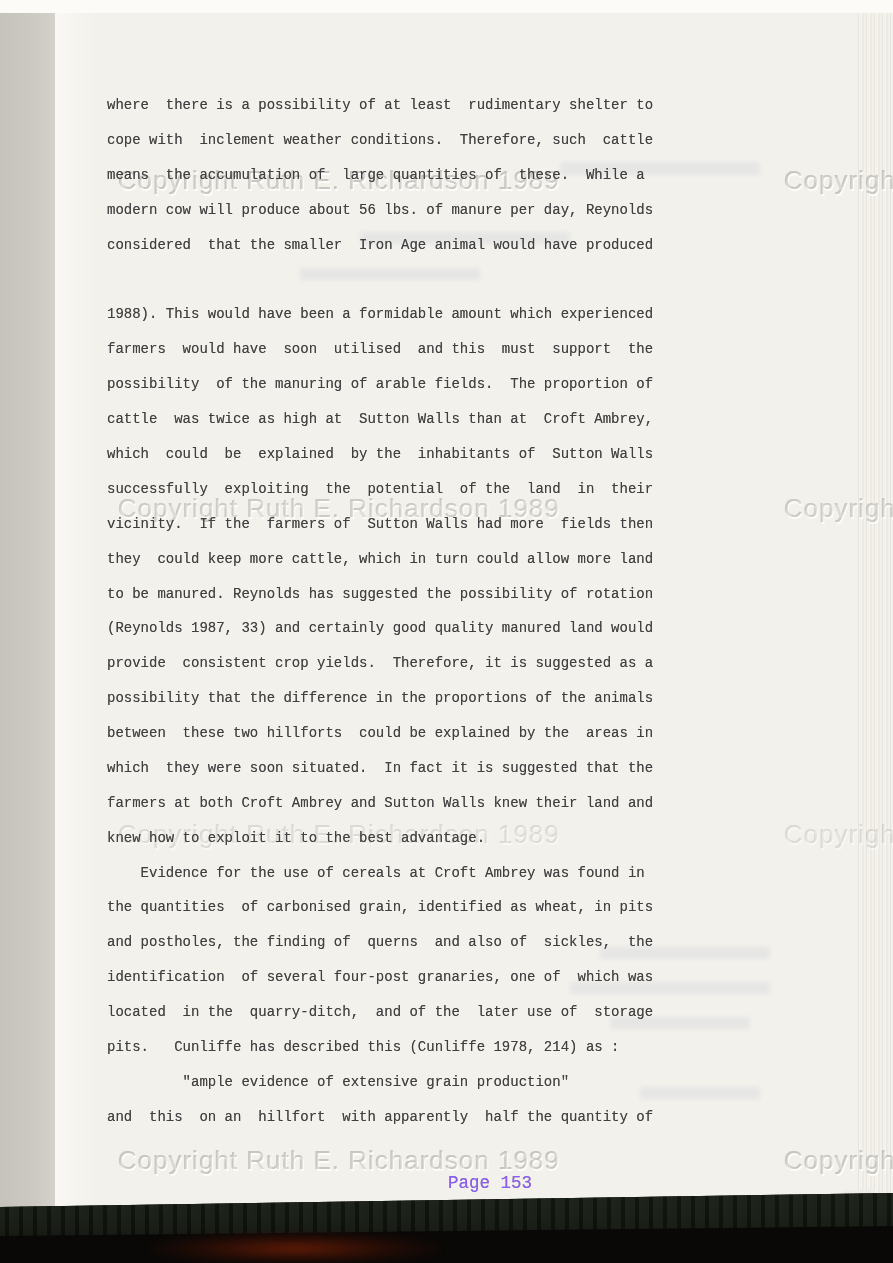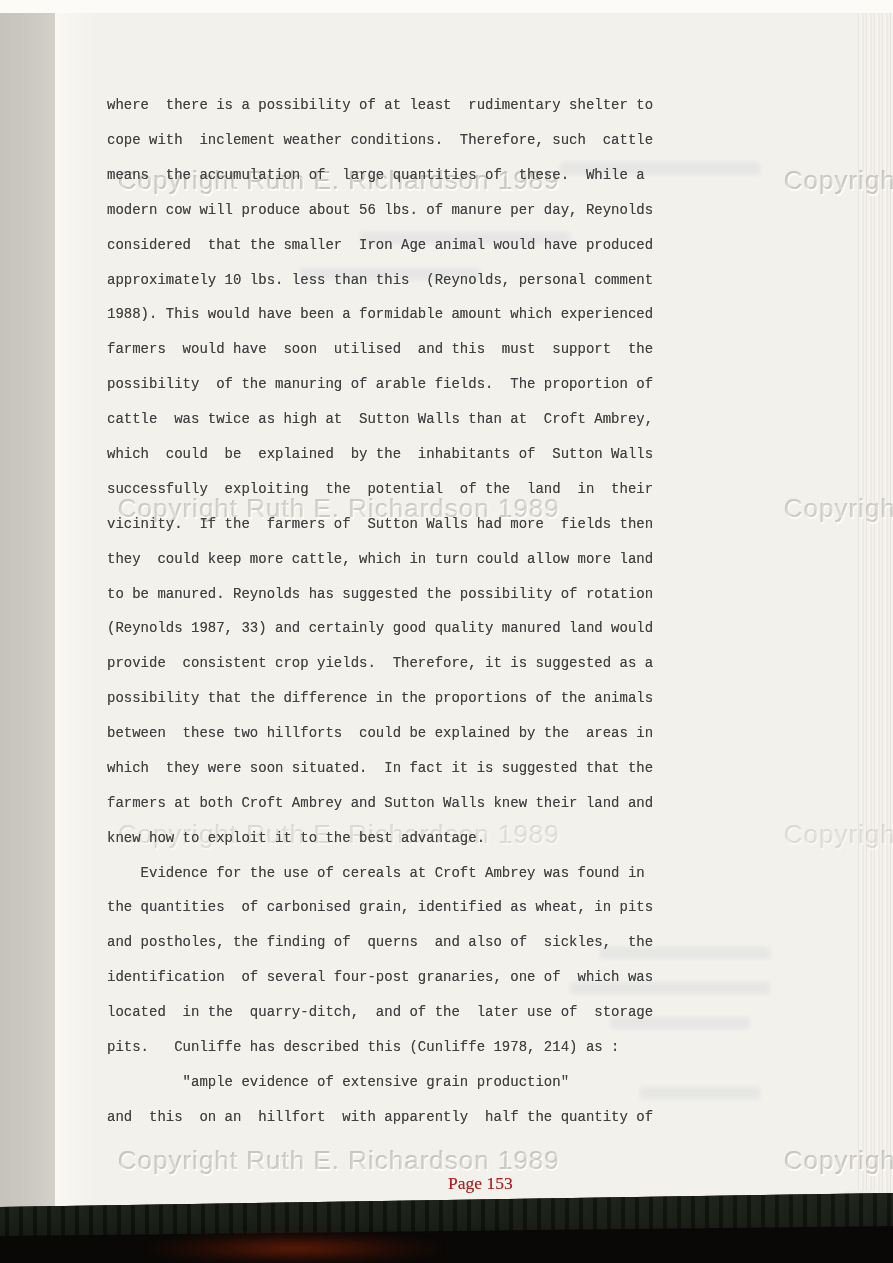--- a/index.html
+++ b/index.html
@@ -27,21 +27,21 @@
   .binding-maroon{position:absolute;left:150px;top:1232px;width:290px;height:30px;
            background:radial-gradient(ellipse at 50% 55%, rgba(115,32,6,.8) 0%, rgba(70,18,4,.45) 45%, rgba(40,10,3,0) 75%);
            filter:blur(3px);}
   .page-corner-sliver{position:absolute;left:843px;top:1190px;width:32px;height:16px;
            background:#efede7;transform:rotate(-1.5deg);}
 
   
   .textline{position:absolute;left:107px;white-space:pre;font-size:14px;line-height:24px;
             color:#404040;text-shadow:0 0 .5px rgba(58,58,58,.55);}
   .footer-line{position:absolute;left:448px;top:1171px;white-space:pre;font-size:17.5px;
-            line-height:24px;color:#b91c1c;text-shadow:0 0 .5px rgba(58,58,58,.55);font-family:Liberation Serif, serif;}
+            line-height:24px;color:#8b5cf6;text-shadow:0 0 .5px rgba(58,58,58,.55);}
 
   
   .wm{position:absolute;font-family:"Liberation Sans","DejaVu Sans",sans-serif;
       font-size:26px;letter-spacing:1px;white-space:pre;
       color:rgba(199,196,188,.58);
       text-shadow:1px 1.5px 1px rgba(255,255,255,.95), -0.5px -0.5px .5px rgba(150,148,140,.45);}
   .wm-left{left:118px;}
   .wm-right{left:784px;}
   .wm-r1{top:165px;}  .wm-r2{top:493px;opacity:.9;}
   .wm-r3{top:819px;opacity:.55;} .wm-r4{top:1145px;}
@@ -74,21 +74,20 @@
   <div class="wm wm-left wm-r3">Copyright Ruth E. Richardson 1989</div>
   <div class="wm wm-right wm-r3">Copyright</div>
   <div class="wm wm-left wm-r4">Copyright Ruth E. Richardson 1989</div>
   <div class="wm wm-right wm-r4">Copyright</div>
 
   <div class="textline" style="top:93px">where  there is a possibility of at least  rudimentary shelter to</div>
   <div class="textline" style="top:128px">cope with  inclement weather conditions.  Therefore, such  cattle</div>
   <div class="textline" style="top:163px">means  the accumulation of  large quantities of  these.  While a</div>
   <div class="textline" style="top:198px">modern cow will produce about 56 lbs. of manure per day, Reynolds</div>
   <div class="textline" style="top:233px">considered  that the smaller  Iron Age animal would have produced</div>
-  <div class="textline" style="top:268px">approximately 10 lbs. less than this  (Reynolds, personal comment</div>
   <div class="textline" style="top:302px">1988). This would have been a formidable amount which experienced</div>
   <div class="textline" style="top:337px">farmers  would have  soon  utilised  and this  must  support  the</div>
   <div class="textline" style="top:372px">possibility  of the manuring of arable fields.  The proportion of</div>
   <div class="textline" style="top:407px">cattle  was twice as high at  Sutton Walls than at  Croft Ambrey,</div>
   <div class="textline" style="top:442px">which  could  be  explained  by the  inhabitants of  Sutton Walls</div>
   <div class="textline" style="top:477px">successfully  exploiting  the  potential  of the  land  in  their</div>
   <div class="textline" style="top:512px">vicinity.  If the  farmers of  Sutton Walls had more  fields then</div>
   <div class="textline" style="top:582px">to be manured. Reynolds has suggested the possibility of rotation</div>
   <div class="textline" style="top:547px">they  could keep more cattle, which in turn could allow more land</div>
   <div class="textline" style="top:616px">(Reynolds 1987, 33) and certainly good quality manured land would</div>

